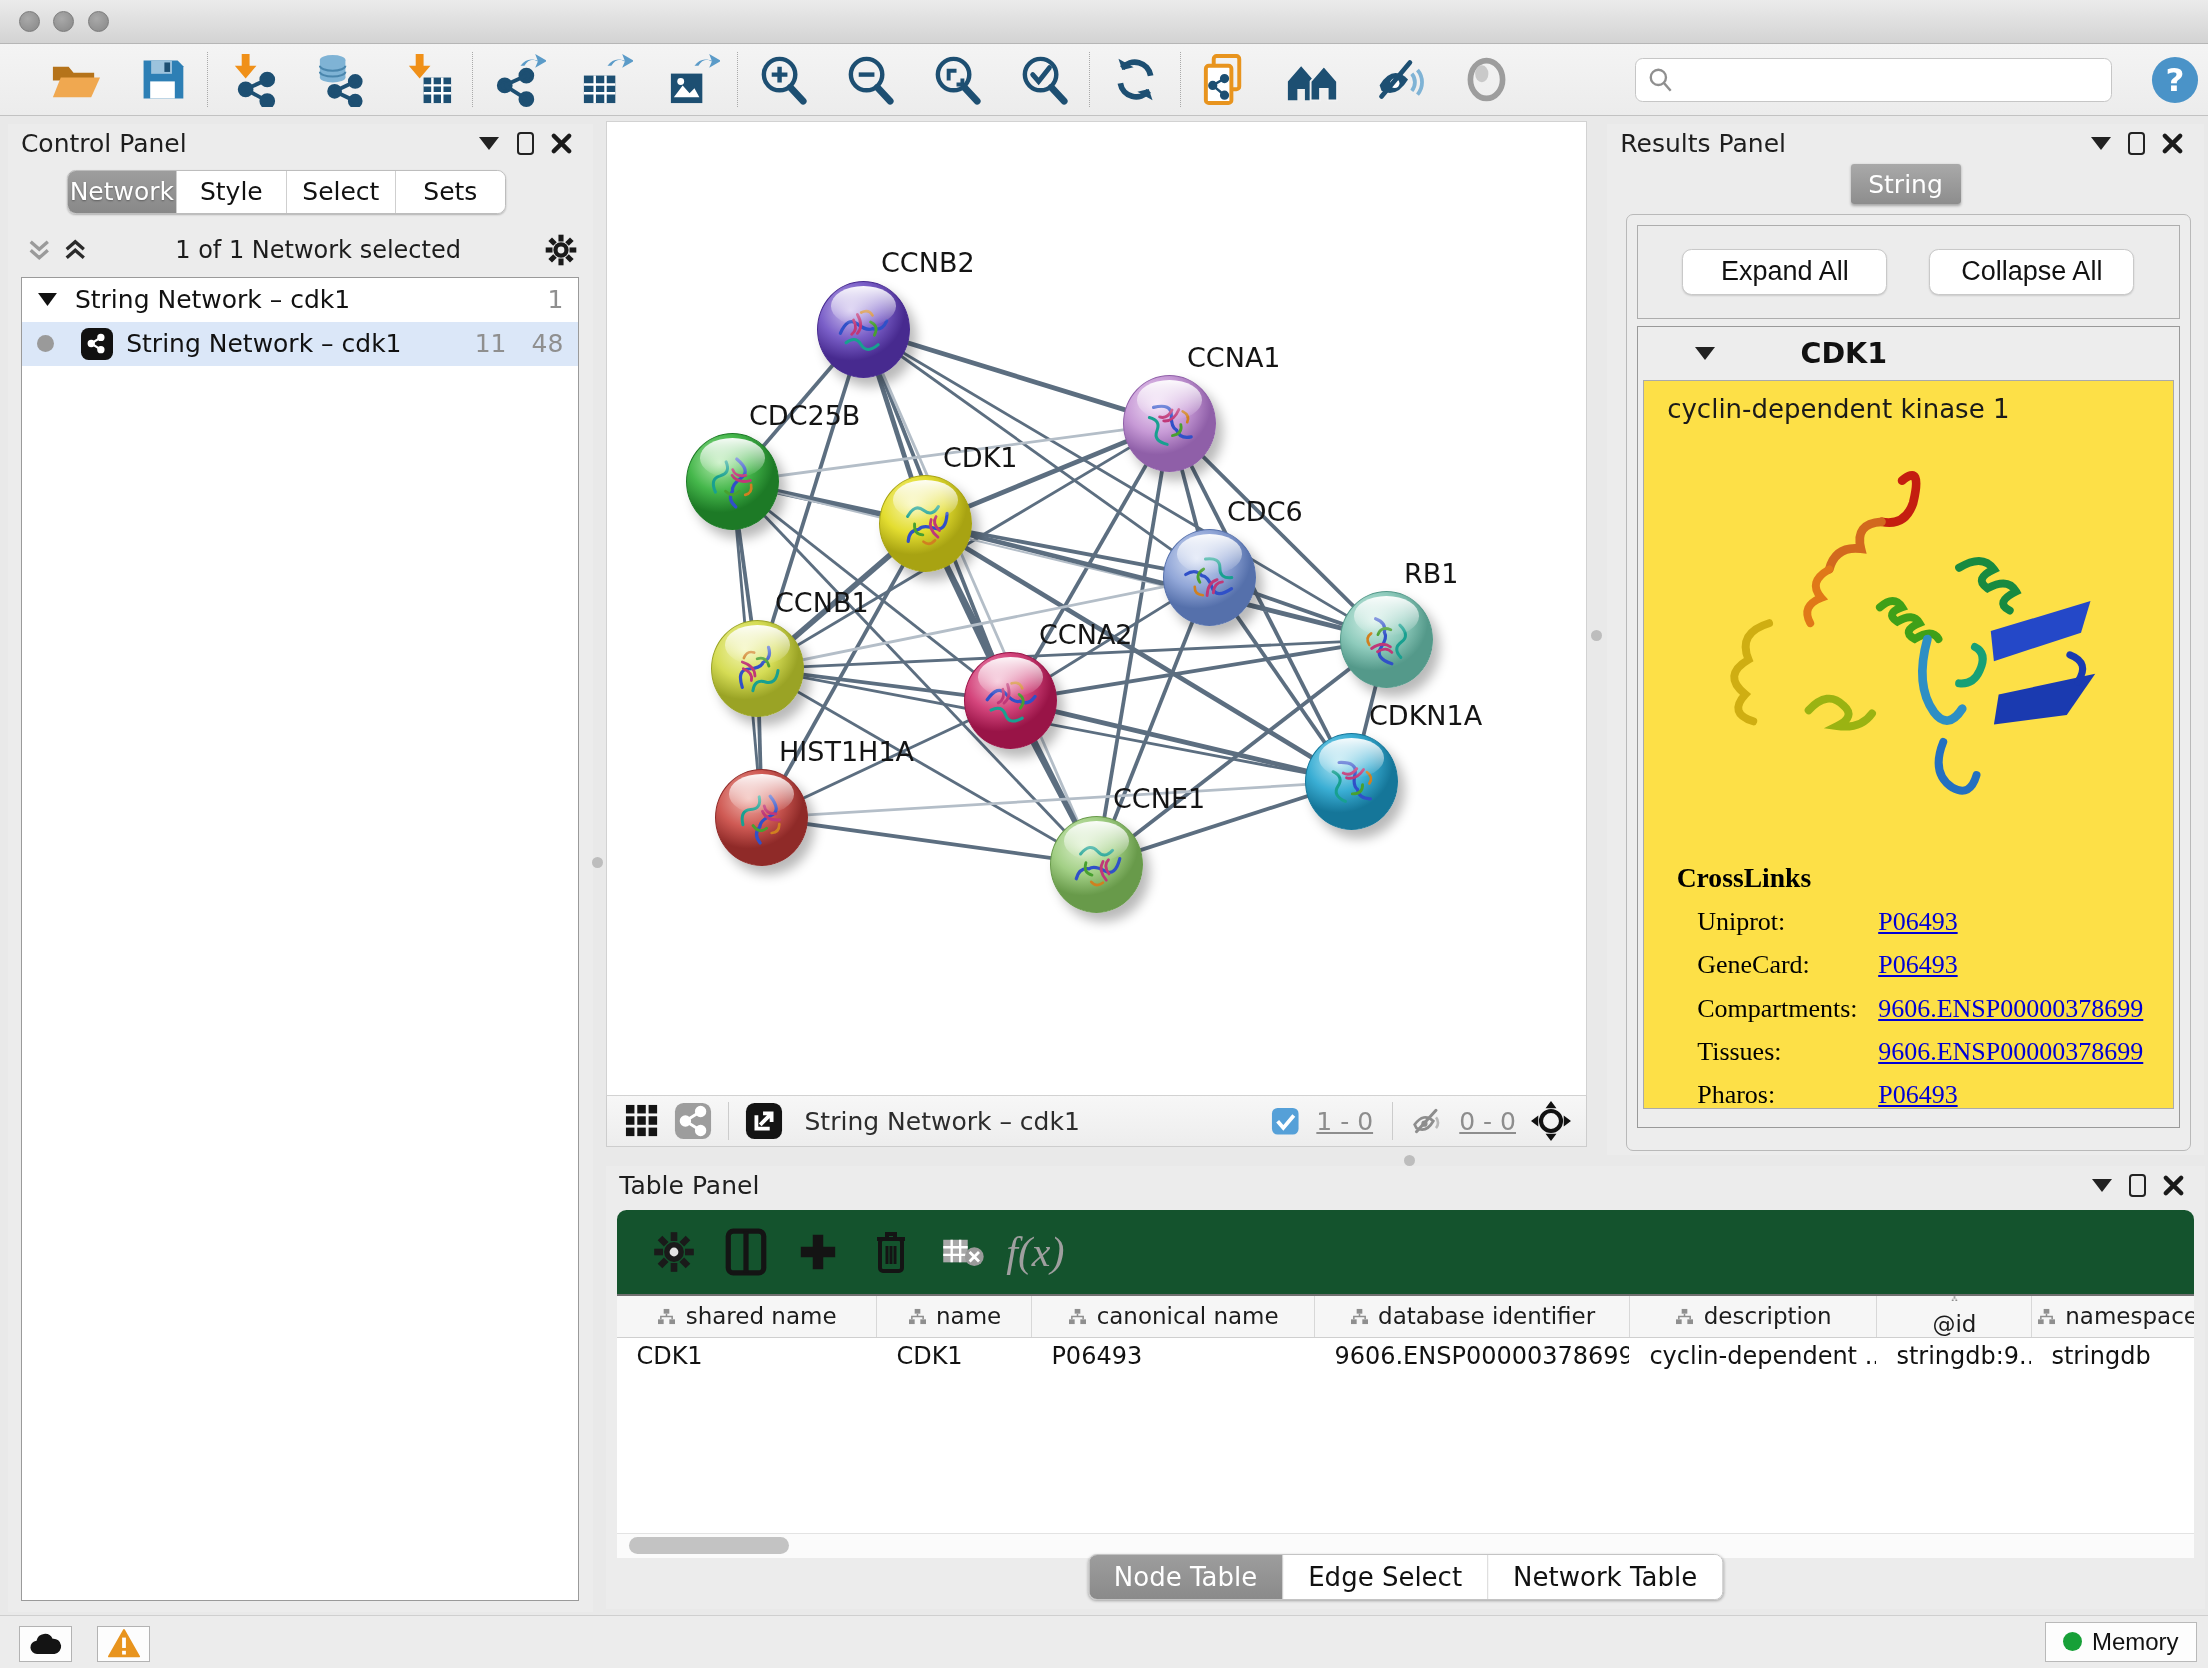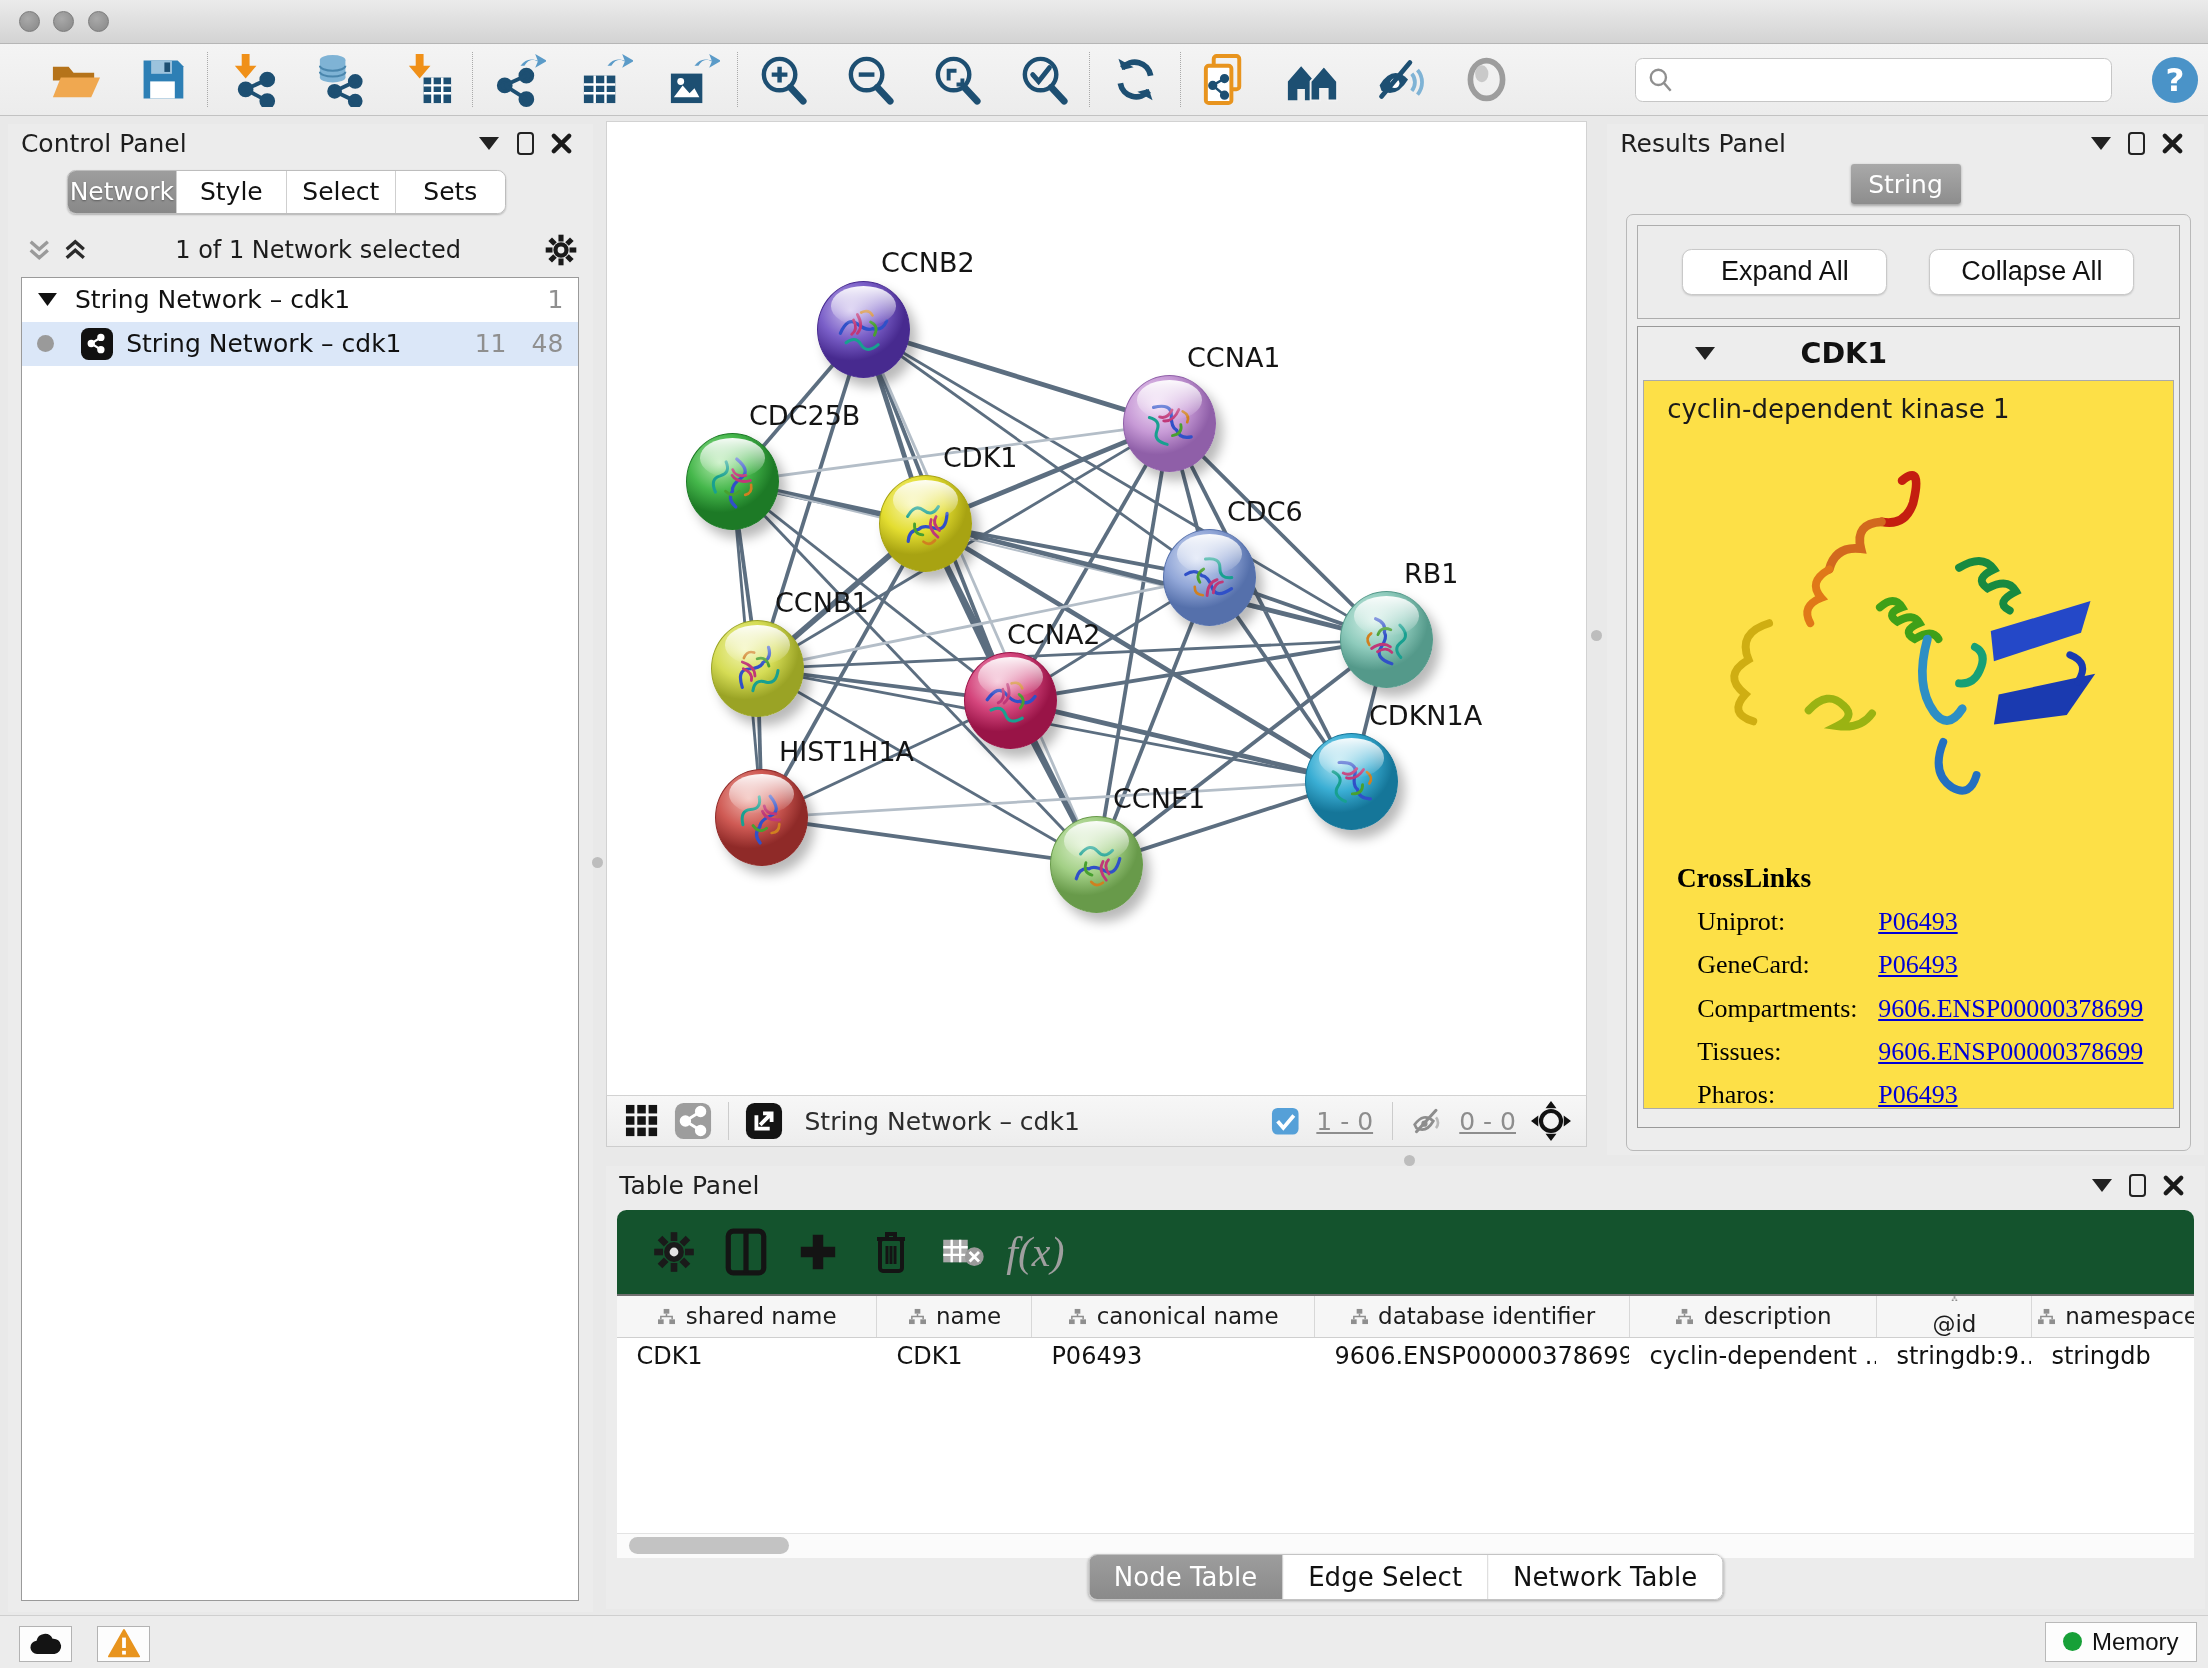--- a/index.html
+++ b/index.html
@@ -518,21 +518,21 @@
         <div class="pnode" style="left: 357px; top: 530px; background: radial-gradient(62% 55% at 36% 30%, rgb(243, 184, 207) 0%, rgb(212, 69, 124) 55%, rgb(153, 20, 71) 96%); border: 1.9px solid rgb(153, 20, 71);">
           <svg class="squig" width="70" height="67" viewBox="0 0 74 70" fill="none" stroke-linecap="round" style="transform:rotate(11deg)">
             <path d="M12 38q8-18 18-10t16 5q10 3 15-8" stroke="#3050c8" stroke-width="3.4"></path>
             <path d="M18 48q10-8 16 2t18 0" stroke="#18a090" stroke-width="3.2"></path>
             <path d="M26 24q5 10-2 15m6-21q7 12 0 20" stroke="#c03878" stroke-width="3"></path>
             <path d="M44 26q9 4 4 14" stroke="#48a030" stroke-width="3"></path>
             <path d="M34 16q8-4 12 3" stroke="#d08020" stroke-width="2.8"></path>
           </svg>
           <span class="gloss"></span>
         </div>
-        <span class="nlabel" style="left: 400px; top: 497px;">CCNA2</span>
+        <span class="nlabel" style="left: 432px; top: 497px;">CCNA2</span>
         <div class="pnode" style="left: 698px; top: 611px; background: radial-gradient(62% 55% at 36% 30%, rgb(181, 230, 242) 0%, rgb(58, 174, 212) 55%, rgb(21, 118, 153) 96%); border: 1.9px solid rgb(21, 118, 153);">
           <svg class="squig" width="70" height="67" viewBox="0 0 74 70" fill="none" stroke-linecap="round" style="transform:rotate(64deg)">
             <path d="M12 38q8-18 18-10t16 5q10 3 15-8" stroke="#3050c8" stroke-width="3.4"></path>
             <path d="M18 48q10-8 16 2t18 0" stroke="#18a090" stroke-width="3.2"></path>
             <path d="M26 24q5 10-2 15m6-21q7 12 0 20" stroke="#c03878" stroke-width="3"></path>
             <path d="M44 26q9 4 4 14" stroke="#48a030" stroke-width="3"></path>
             <path d="M34 16q8-4 12 3" stroke="#d08020" stroke-width="2.8"></path>
           </svg>
           <span class="gloss"></span>
         </div>

